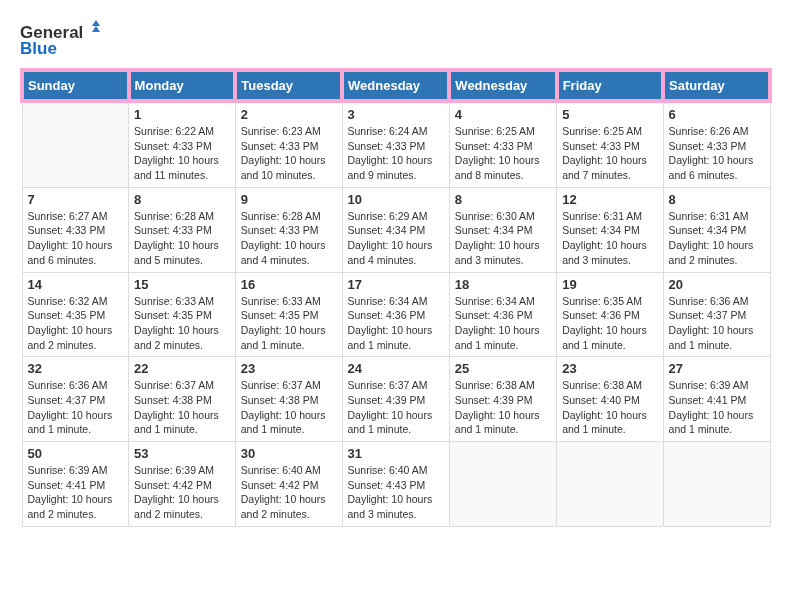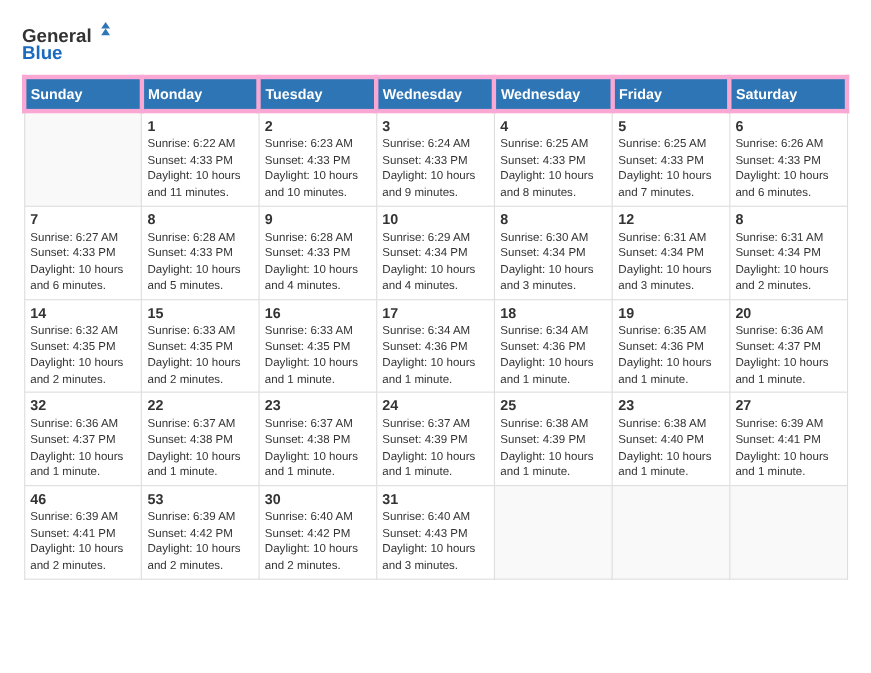--- a/index.html
+++ b/index.html
@@ -220,21 +220,21 @@
           <div class="day-number">23</div>
           <div class="day-info">Sunrise: 6:38 AM<br>Sunset: 4:40 PM<br>Daylight: 10 hours<br>and 1 minute.</div>
         </td>
         <td>
           <div class="day-number">27</div>
           <div class="day-info">Sunrise: 6:39 AM<br>Sunset: 4:41 PM<br>Daylight: 10 hours<br>and 1 minute.</div>
         </td>
       </tr>
       <tr>
         <td>
-          <div class="day-number">46</div>
+          <div class="day-number">50</div>
           <div class="day-info">Sunrise: 6:39 AM<br>Sunset: 4:41 PM<br>Daylight: 10 hours<br>and 2 minutes.</div>
         </td>
         <td>
           <div class="day-number">53</div>
           <div class="day-info">Sunrise: 6:39 AM<br>Sunset: 4:42 PM<br>Daylight: 10 hours<br>and 2 minutes.</div>
         </td>
         <td>
           <div class="day-number">30</div>
           <div class="day-info">Sunrise: 6:40 AM<br>Sunset: 4:42 PM<br>Daylight: 10 hours<br>and 2 minutes.</div>
         </td>

